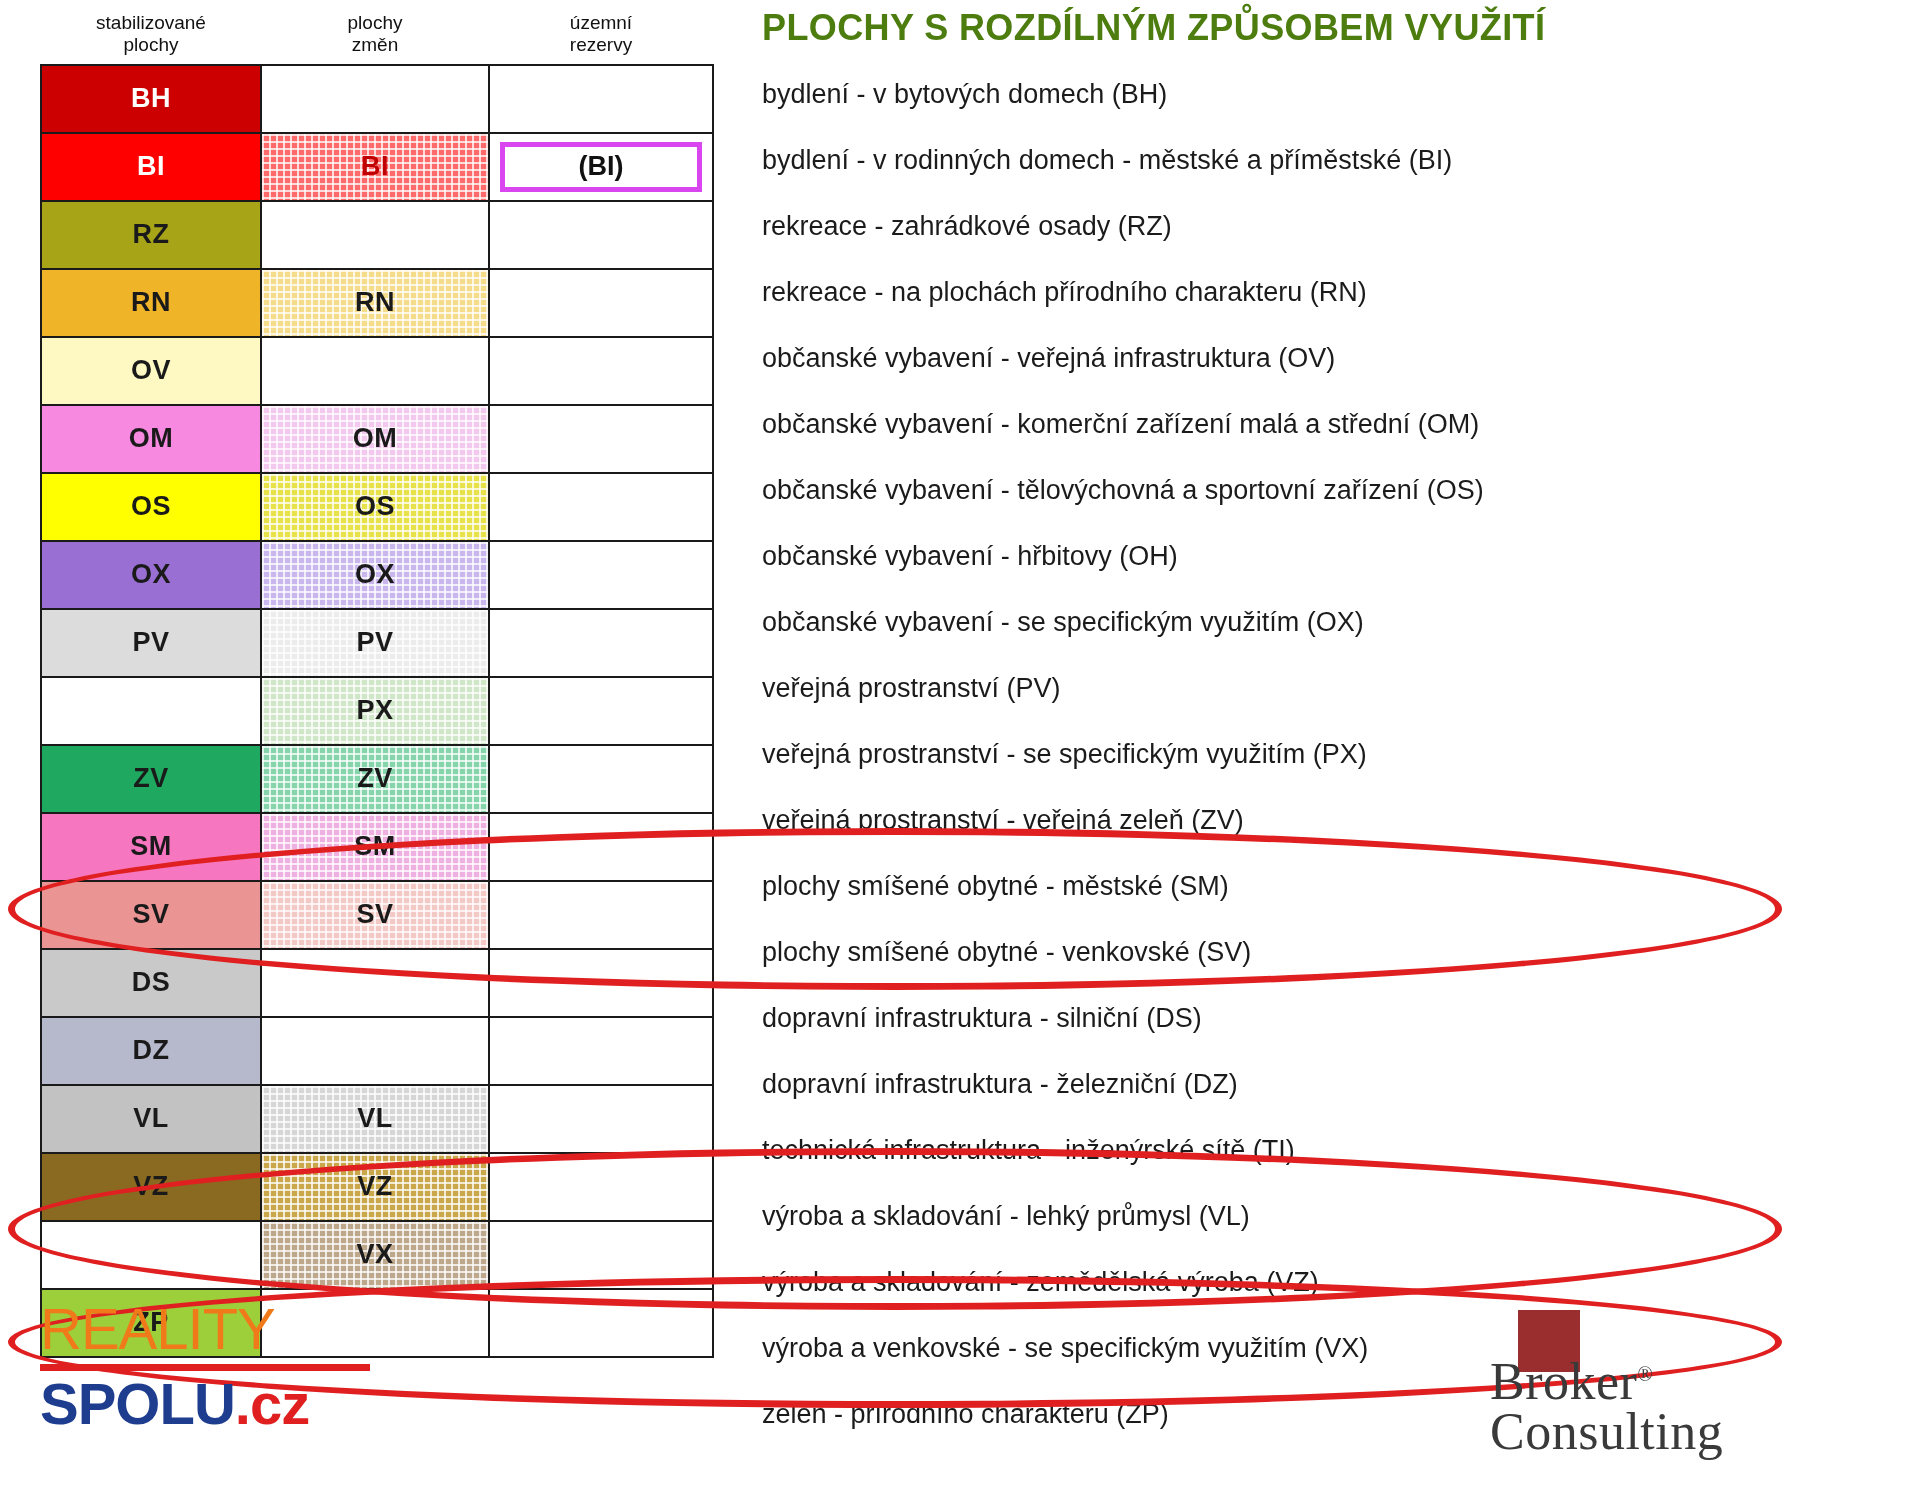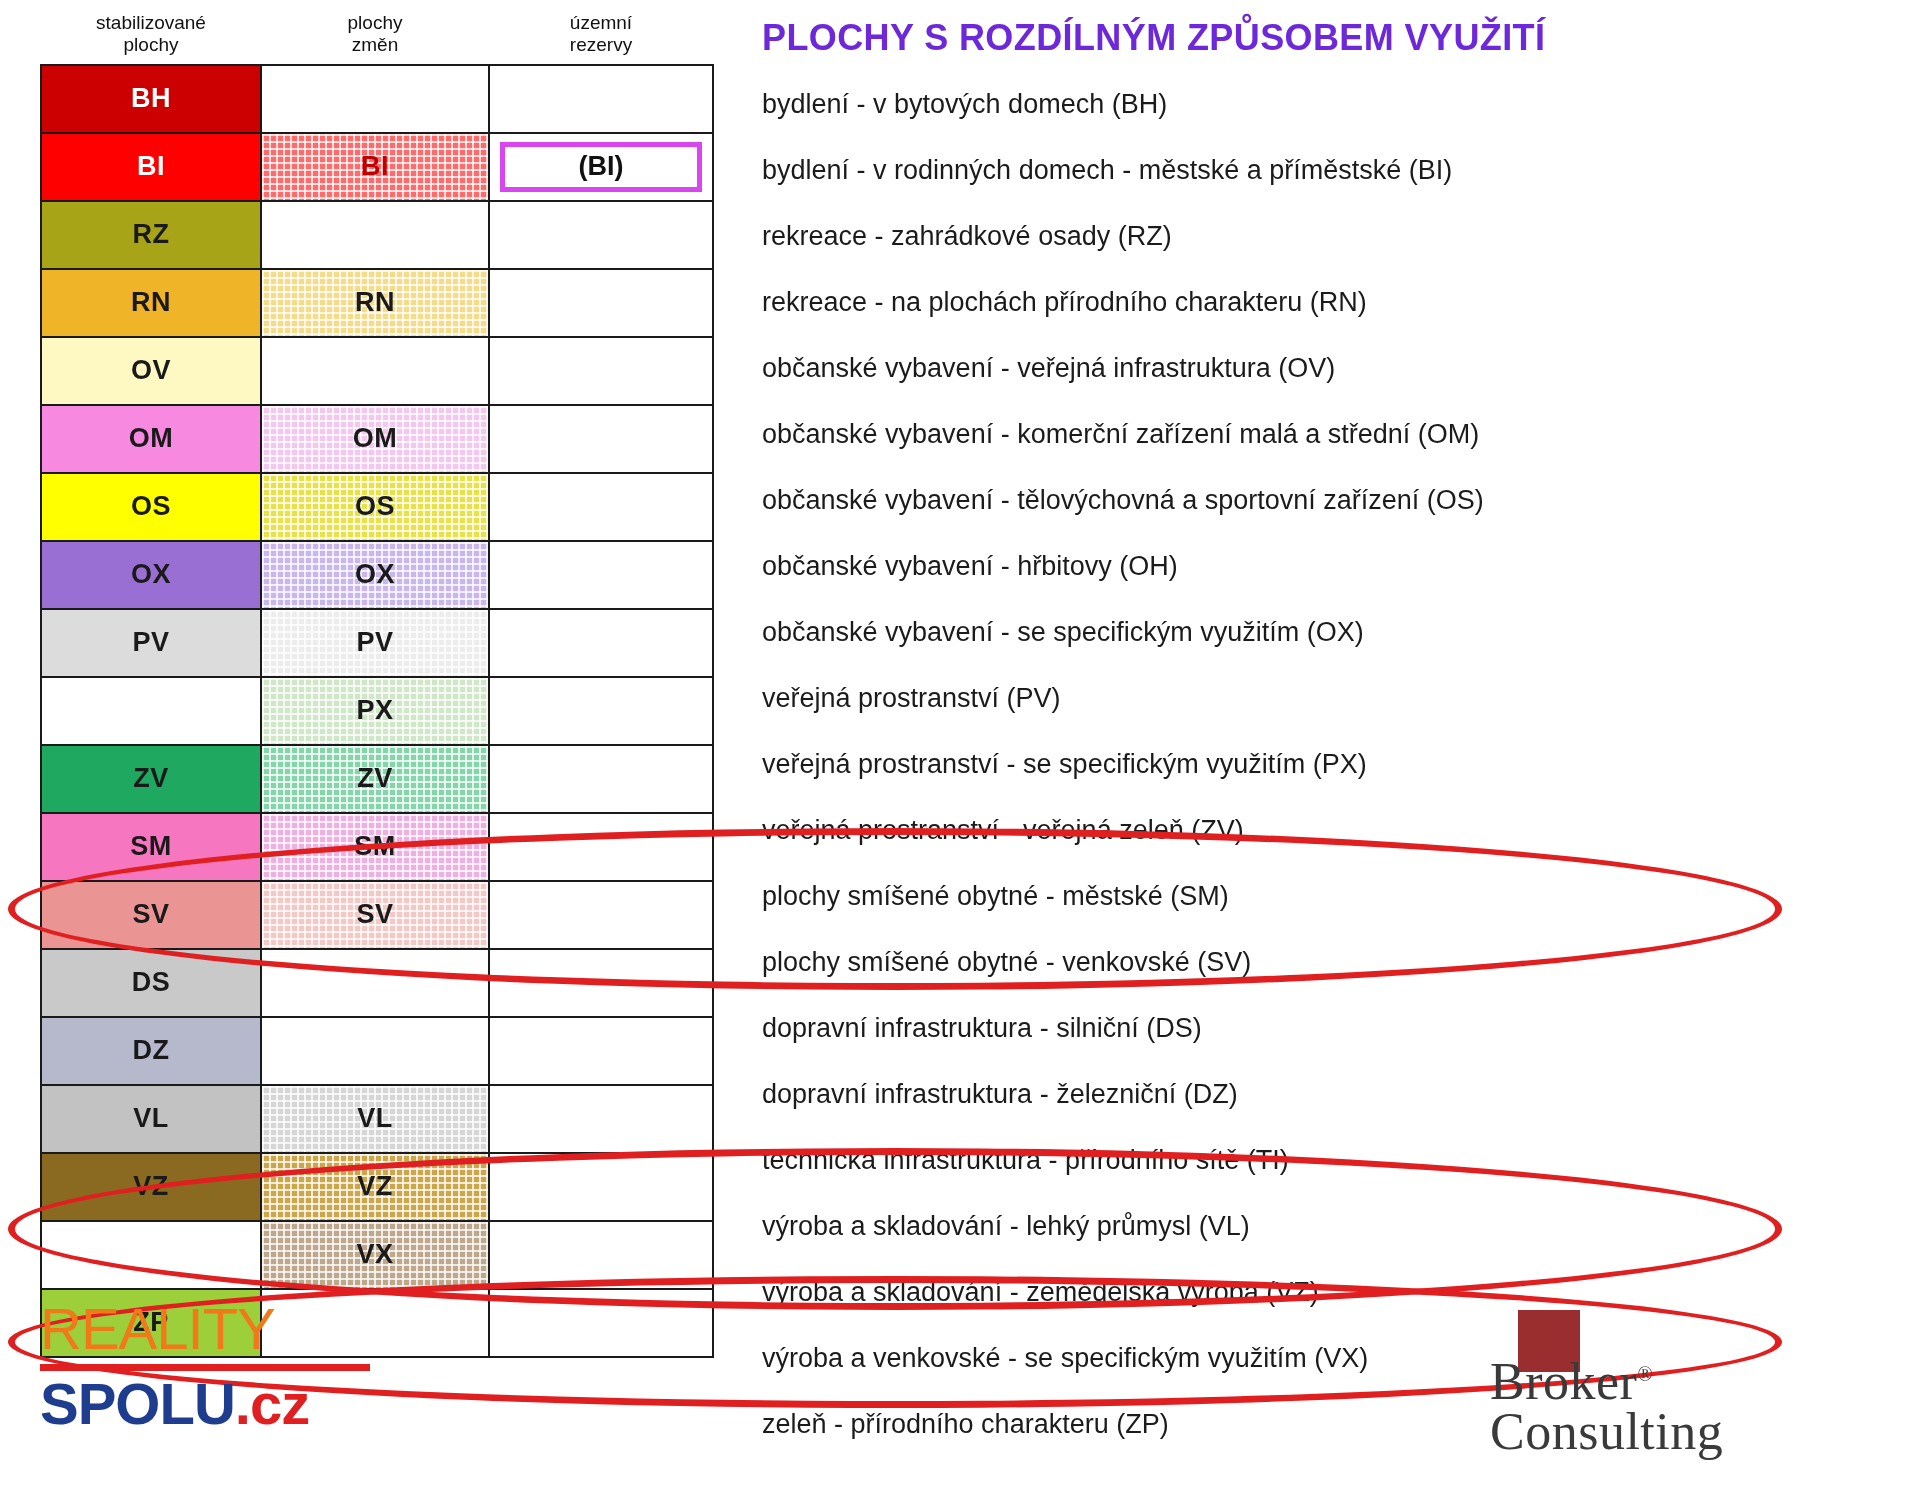--- a/index.html
+++ b/index.html
@@ -91,24 +91,24 @@
   
   .desc-panel {
     position: absolute;
     left: 762px;
     top: 8px;
     width: 1140px;
   }
   .desc-title {
     font-size: 36px;
     font-weight: bold;
-    color: #6d28d9;
+    color: #4d7c0f;
     letter-spacing: 0.4px;
     line-height: 1.1;
-    margin: 10px 0 14px 0;
+    margin: 0 0 14px 0;
     white-space: nowrap;
   }
   .desc-item {
     height: 66px;
     display: flex;
     align-items: center;
     font-size: 27px;
     color: #1b1b1b;
     white-space: nowrap;
   }
@@ -389,21 +389,21 @@
         <div class="desc-item">občanské vybavení - tělovýchovná a sportovní zařízení (OS)</div>
         <div class="desc-item">občanské vybavení - hřbitovy (OH)</div>
         <div class="desc-item">občanské vybavení - se specifickým využitím (OX)</div>
         <div class="desc-item">veřejná prostranství (PV)</div>
         <div class="desc-item">veřejná prostranství - se specifickým využitím (PX)</div>
         <div class="desc-item">veřejná prostranství - veřejná zeleň (ZV)</div>
         <div class="desc-item">plochy smíšené obytné - městské (SM)</div>
         <div class="desc-item">plochy smíšené obytné - venkovské (SV)</div>
         <div class="desc-item">dopravní infrastruktura - silniční (DS)</div>
         <div class="desc-item">dopravní infrastruktura - železniční (DZ)</div>
-        <div class="desc-item">technická infrastruktura - přírodního sítě (TI)</div>
+        <div class="desc-item">technická infrastruktura - inženýrské sítě (TI)</div>
         <div class="desc-item">výroba a skladování - lehký průmysl (VL)</div>
         <div class="desc-item">výroba a skladování - zemědělská výroba (VZ)</div>
         <div class="desc-item">výroba a venkovské - se specifickým využitím (VX)</div>
         <div class="desc-item">zeleň - přírodního charakteru (ZP)</div>
       </div>
   </div>
 
   <div class="annot" id="annot-1"></div>
   <div class="annot" id="annot-2"></div>
   <div class="annot" id="annot-3"></div>

